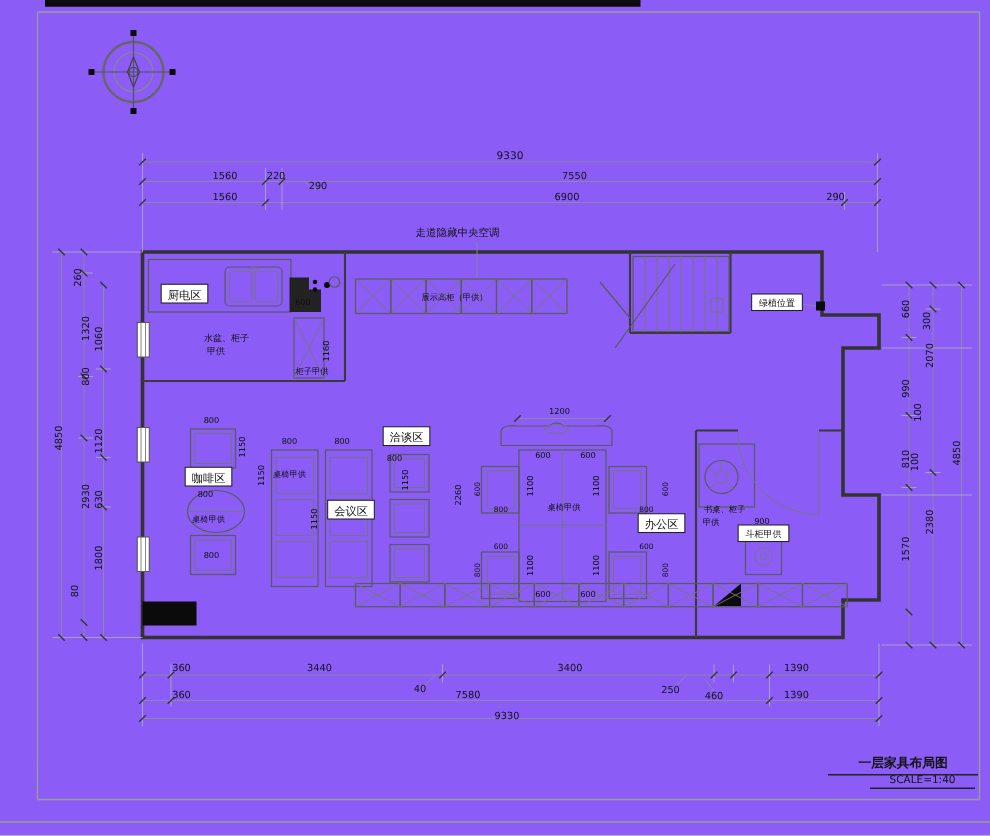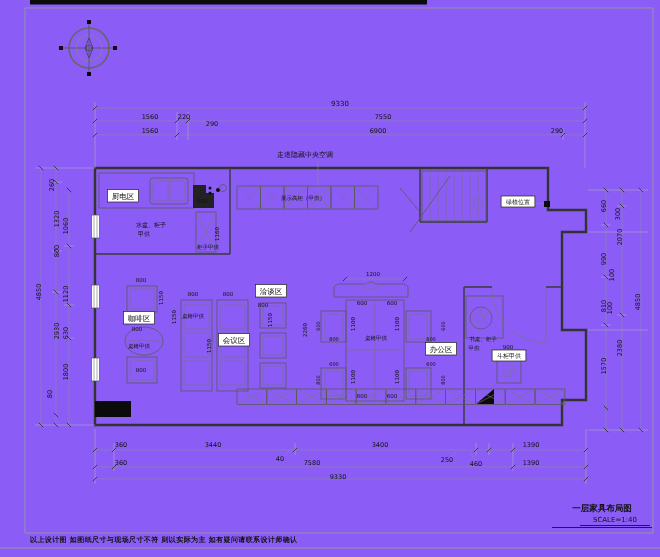--- a/index.html
+++ b/index.html
@@ -12,21 +12,21 @@
   .furn{stroke:#5a5a5a;stroke-width:0.8;fill:none;}
   .furn-thin{stroke:#777;stroke-width:0.6;fill:none;}
   .dim{stroke:#8f8f8f;stroke-width:0.55;fill:none;}
   .ext{stroke:#b5b5b5;stroke-width:0.5;fill:none;}
   .tick{stroke:#333;stroke-width:0.9;}
   .frame{stroke:#9a9a9a;stroke-width:0.9;fill:none;}
   .solid{fill:#0b0b0b;stroke:none;}
   .hdiv{position:absolute;color:#111;}
   #footer-note{left:30px;top:535px;font-size:7px;font-weight:bold;letter-spacing:0.4px;}
   #tb-title{left:552px;top:503px;width:100px;text-align:center;font-size:8.5px;font-weight:bold;
-            border-bottom:1.4px solid #222;padding-bottom:12px;}
+            border-bottom:1.4px solid #222;padding-bottom:1px;}
   #tb-scale{left:580px;top:516px;width:70px;text-align:center;font-size:7px;
             border-bottom:0.8px solid #222;padding-bottom:1px;}
 </style>
 </head>
 <body>
 
 <div id="stage">
 
   <svg width="660" height="557" viewBox="0 0 660 557" style="position:absolute;left:0;top:0;">
 
@@ -363,16 +363,15 @@
         <text x="334" y="341" font-size="5">800</text>
         <text x="334" y="366" font-size="5">600</text>
         <text x="320" y="380" font-size="5" transform="rotate(-90 320 380)">800</text>
         <text x="445" y="326" font-size="5" transform="rotate(-90 445 326)">600</text>
         <text x="431" y="341" font-size="5">800</text>
         <text x="431" y="366" font-size="5">600</text>
         <text x="445" y="380" font-size="5" transform="rotate(-90 445 380)">800</text>
       </g>
   </svg>
 
-  <div class="hdiv" id="footer-note">以上设计图 如图纸尺寸与现场尺寸不符 则以实际为主 如有疑问请联系设计师确认</div>
   <div class="hdiv" id="tb-title">一层家具布局图</div>
   <div class="hdiv" id="tb-scale">SCALE=1:40</div>
 </div>
 
 </body></html>

